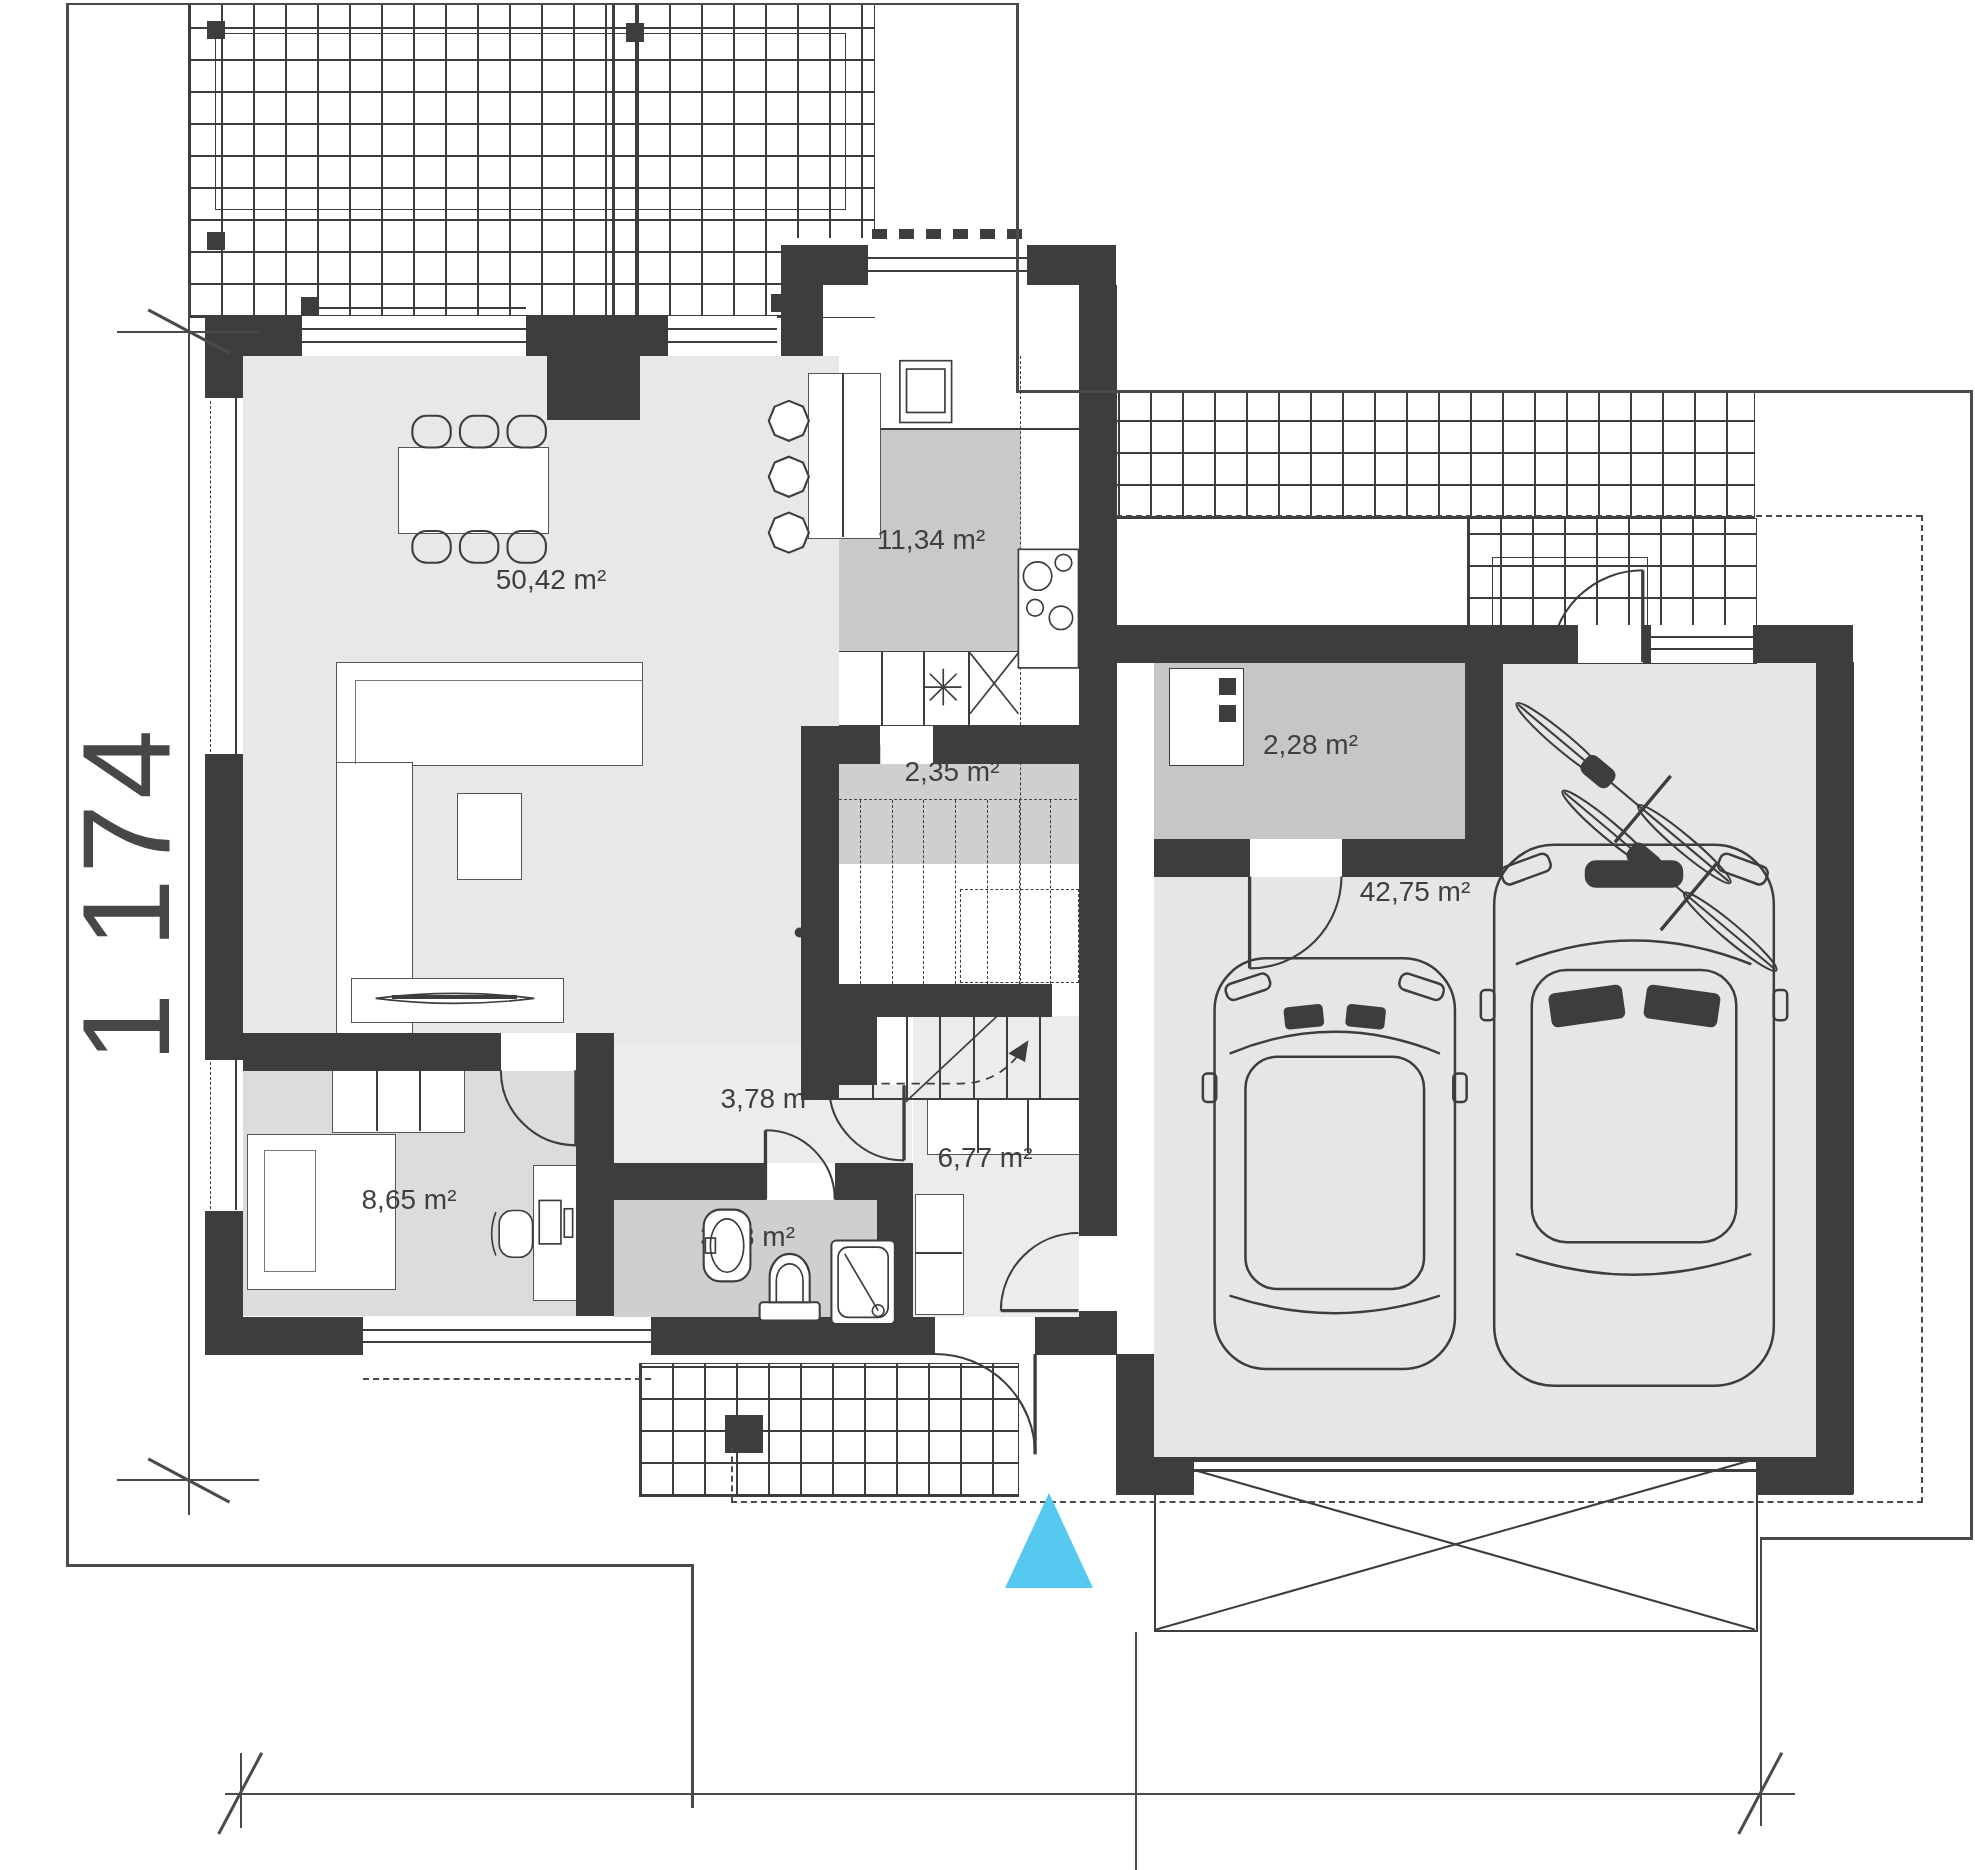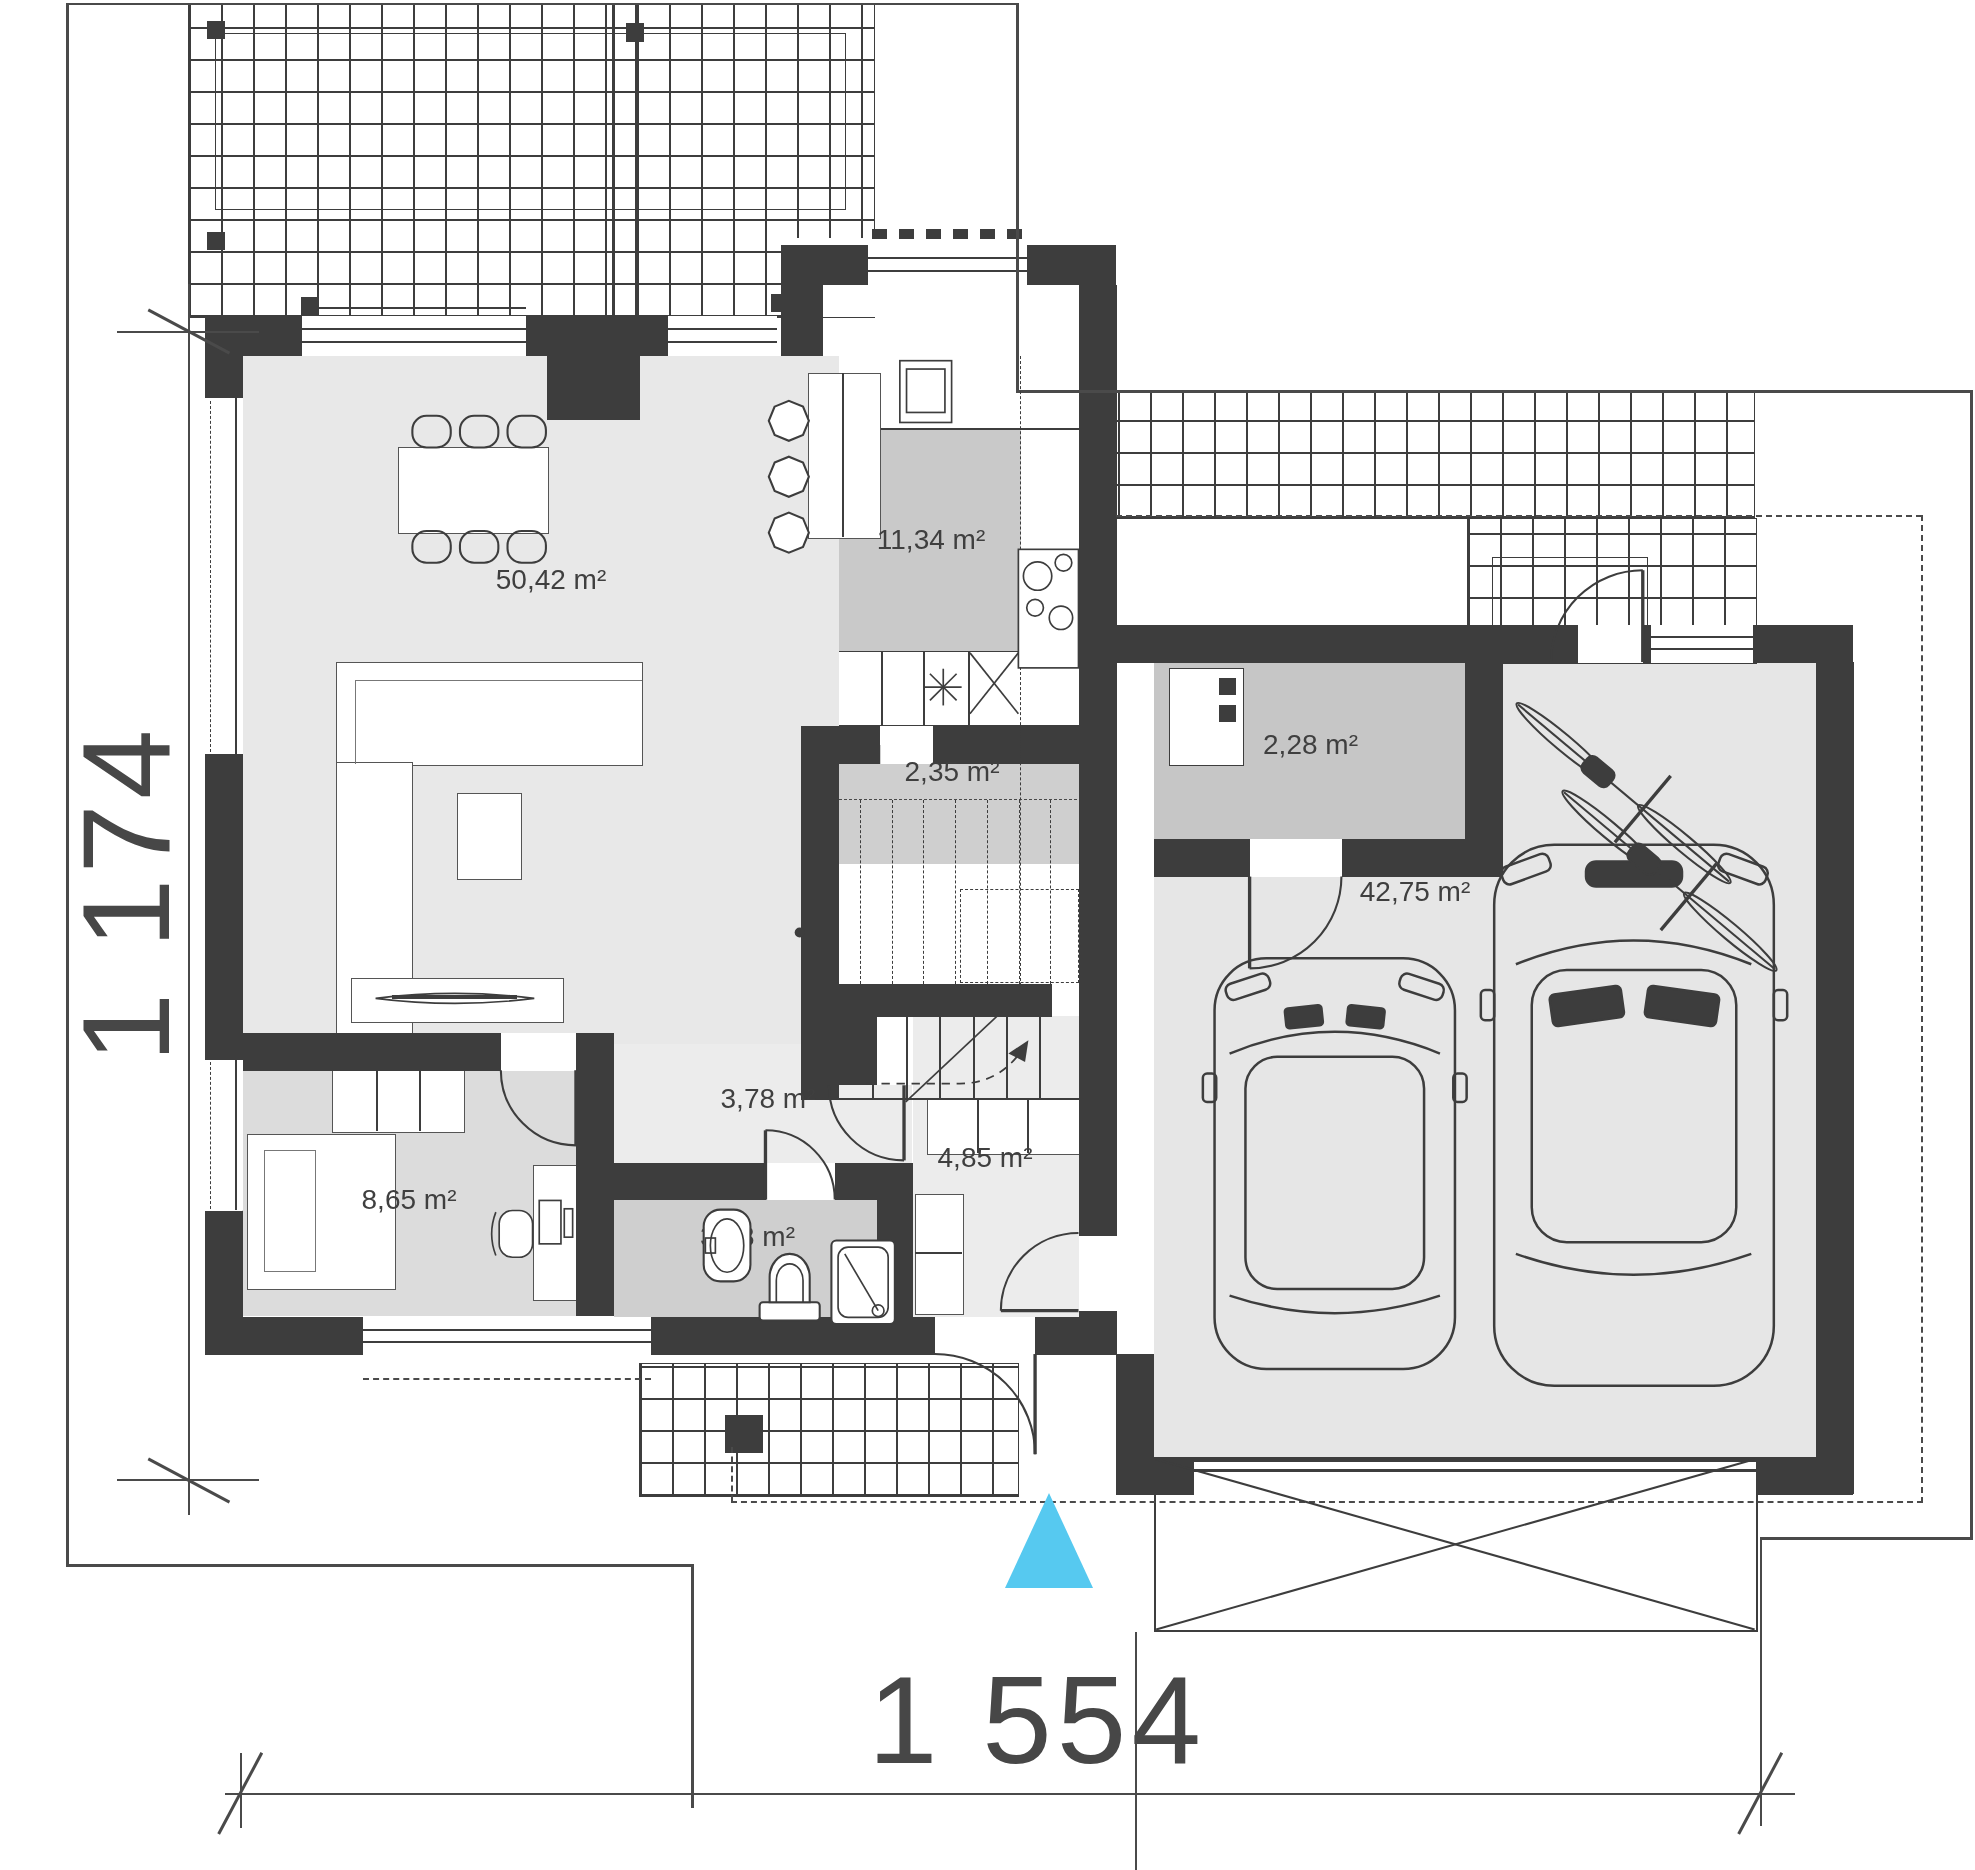--- a/index.html
+++ b/index.html
@@ -223,29 +223,28 @@
   <div class="ln" style="left:143px;top:330px;width:92px;height:2.5px;transform:rotate(28deg)"></div>
   <div class="ln" style="left:143px;top:1479px;width:92px;height:2.5px;transform:rotate(28deg)"></div>
   <div class="ln" style="left:225px;top:1793px;width:1570px;height:1.7px"></div>
   <div class="ln" style="left:240px;top:1753px;width:1.7px;height:75px"></div>
   <div class="ln" style="left:1760px;top:1540px;width:1.7px;height:286px"></div>
   <div class="ln" style="left:1135px;top:1632px;width:1.7px;height:238px"></div>
   <div class="ln" style="left:194px;top:1792px;width:92px;height:2.5px;transform:rotate(-62deg)"></div>
   <div class="ln" style="left:1714px;top:1792px;width:92px;height:2.5px;transform:rotate(-62deg)"></div>
 
   <div class="dim" style="left:-67px;top:831px;width:384px;transform:rotate(-90deg)">1 174</div>
-  <div class="dim" style="left:845px;top:1657px;width:384px">1 554</div>
 
   <div class="lbl" style="left:484px;top:566px;width:134px">50,42 m²</div>
   <div class="lbl" style="left:864px;top:526px;width:134px">11,34 m²</div>
   <div class="lbl" style="left:885px;top:758px;width:134px">2,35 m²</div>
   <div class="lbl" style="left:1252px;top:731px;width:117px">2,28 m²</div>
   <div class="lbl" style="left:1319px;top:878px;width:192px">42,75 m²</div>
   <div class="lbl" style="left:701px;top:1085px;width:134px">3,78 m²</div>
-  <div class="lbl" style="left:918px;top:1144px;width:134px">4,85 m²</div>
+  <div class="lbl" style="left:918px;top:1144px;width:134px">6,77 m²</div>
   <div class="lbl" style="left:342px;top:1186px;width:134px">8,65 m²</div>
   <div class="lbl" style="left:685px;top:1223px;width:125px">3,33 m²</div>
 
   <div class="tri" style="left:1005px;top:1493px"></div>
 
   <svg width="1975" height="1870" viewBox="0 0 2366 2240">
     <g fill="none" stroke="#3d3d3d" stroke-width="2.5">
 
       <path d="M1120,1622 A120,120 0 0 1 1240,1742"></path>
       <line x1="1240" y1="1622" x2="1240" y2="1742" stroke-width="4"></line>

